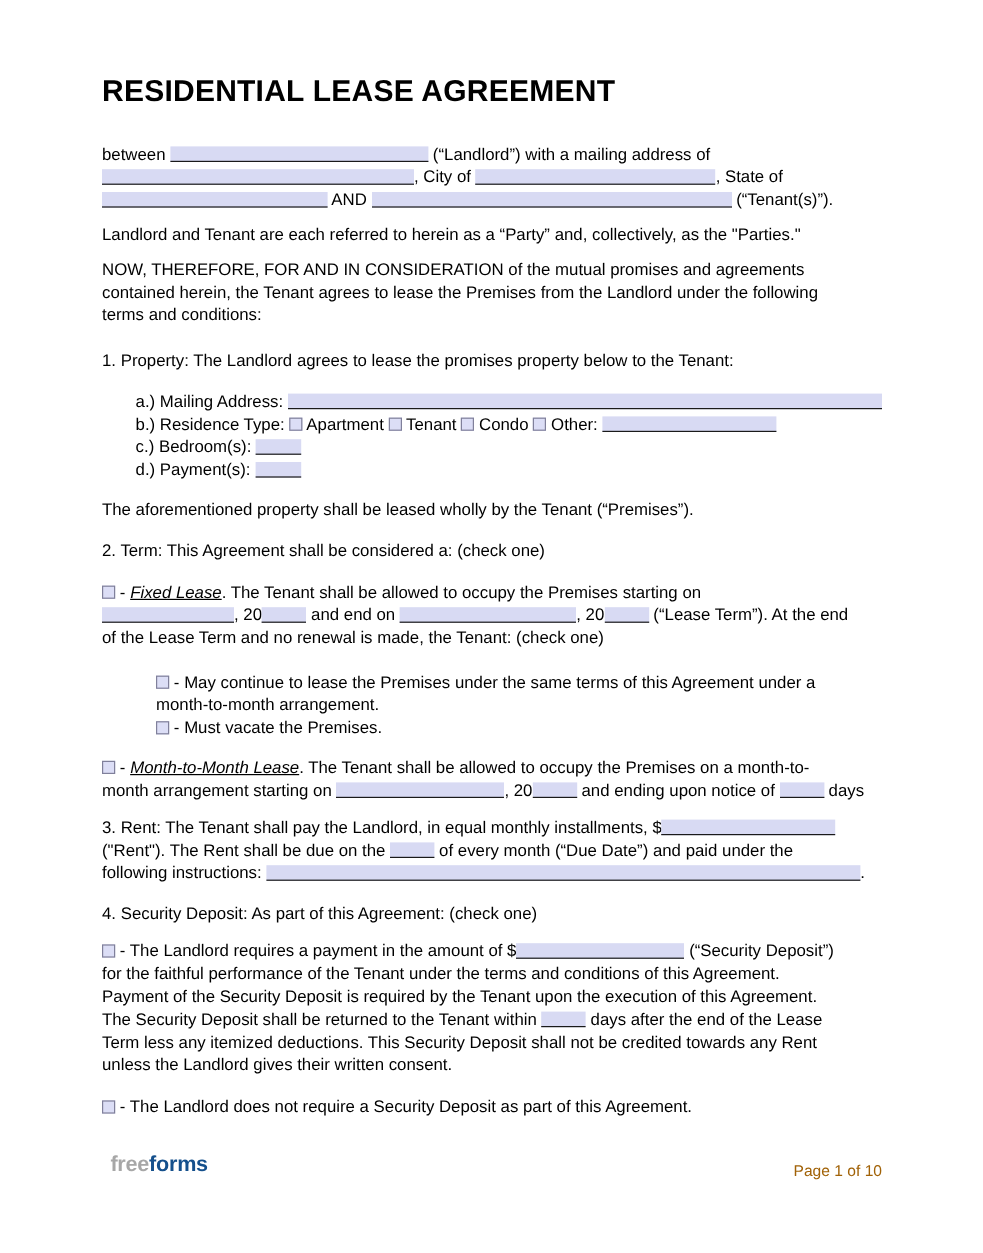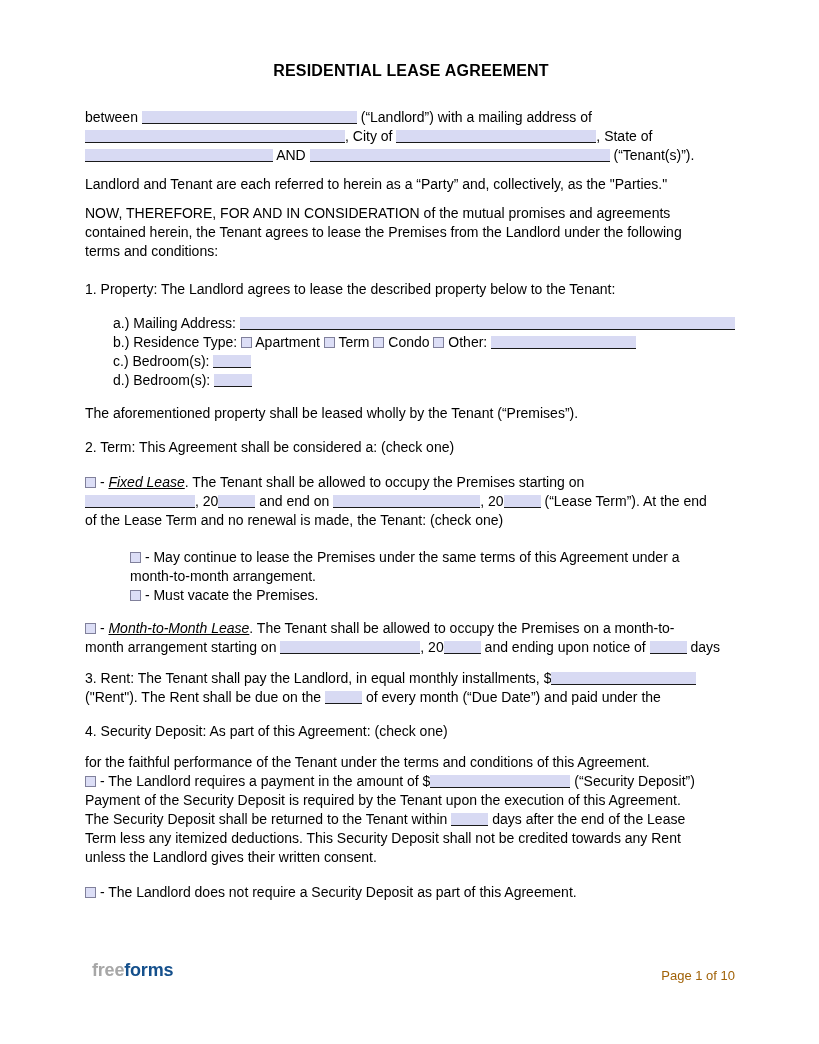--- a/index.html
+++ b/index.html
@@ -9,21 +9,21 @@
     width:819px; height:1044px;
     background:#fff;
     font-family:"Liberation Sans", sans-serif;
     font-size:14px; color:#000;
     overflow:hidden;
   }
   .content {
     position:absolute; left:85px; top:62px; width:652px;
   }
   h1.doc-title {
-    font-size:16px; font-weight:bold; text-align:center;
+    font-size:25px; font-weight:bold; text-align:left;
     letter-spacing:0.2px; color:#000;
   }
   .blocks .block { margin-top:0; }
   .line { line-height:19px; white-space:pre; min-height:19px; }
   .run { }
   .run.b { font-weight:normal; }
   .run.iu { font-style:italic; text-decoration:underline; }
   .field {
     display:inline-block; height:13px;
     background:var(--field-fill, #d8daf3);
@@ -61,27 +61,27 @@
         </div>
         <div class="block" style="margin-top: 10px;">
           <div class="line"><span class="run">Landlord and Tenant are each referred to herein as a “Party” and, collectively, as the "Parties."</span></div>
         </div>
         <div class="block" style="margin-top: 10px;">
           <div class="line"><span class="run">NOW, THEREFORE, FOR AND IN CONSIDERATION of the mutual promises and agreements</span></div>
           <div class="line"><span class="run">contained herein, the Tenant agrees to lease the Premises from the Landlord under the following</span></div>
           <div class="line"><span class="run">terms and conditions:</span></div>
         </div>
         <div class="block" style="margin-top: 19px;">
-          <div class="line"><span class="run b">1. Property</span><span class="run">: The Landlord agrees to lease the described property below to the Tenant:</span></div>
+          <div class="line"><span class="run b">1. Property</span><span class="run">: The Landlord agrees to lease the promises property below to the Tenant:</span></div>
         </div>
         <div class="block" style="margin-top: 15px; padding-left: 28px;">
           <div class="line"><span class="run">a.) Mailing Address: </span><span class="field" style="width: 495px;"></span></div>
-          <div class="line"><span class="run">b.) Residence Type: </span><span class="checkbox"></span><span class="run"> Apartment </span><span class="checkbox"></span><span class="run"> Term </span><span class="checkbox"></span><span class="run"> Condo </span><span class="checkbox"></span><span class="run"> Other: </span><span class="field" style="width: 145px;"></span></div>
+          <div class="line"><span class="run">b.) Residence Type: </span><span class="checkbox"></span><span class="run"> Apartment </span><span class="checkbox"></span><span class="run"> Tenant </span><span class="checkbox"></span><span class="run"> Condo </span><span class="checkbox"></span><span class="run"> Other: </span><span class="field" style="width: 145px;"></span></div>
           <div class="line"><span class="run">c.) Bedroom(s): </span><span class="field" style="width: 38px;"></span></div>
-          <div class="line"><span class="run">d.) Bedroom(s): </span><span class="field" style="width: 38px;"></span></div>
+          <div class="line"><span class="run">d.) Payment(s): </span><span class="field" style="width: 38px;"></span></div>
         </div>
         <div class="block" style="margin-top: 14px;">
           <div class="line"><span class="run">The aforementioned property shall be leased wholly by the Tenant (“Premises”).</span></div>
         </div>
         <div class="block" style="margin-top: 15px;">
           <div class="line"><span class="run b">2. Term</span><span class="run">: This Agreement shall be considered a: (check one)</span></div>
         </div>
         <div class="block" style="margin-top: 16px;">
           <div class="line"><span class="checkbox"></span><span class="run"> - </span><span class="run iu">Fixed Lease</span><span class="run">. The Tenant shall be allowed to occupy the Premises starting on</span></div>
           <div class="line"><span class="field" style="width: 110px;"></span><span class="run">, 20</span><span class="field" style="width: 37px;"></span><span class="run"> and end on </span><span class="field" style="width: 147px;"></span><span class="run">, 20</span><span class="field" style="width: 37px;"></span><span class="run"> (“Lease Term”). At the end</span></div>
@@ -92,27 +92,28 @@
           <div class="line"><span class="run">month-to-month arrangement.</span></div>
           <div class="line"><span class="checkbox"></span><span class="run"> - Must vacate the Premises.</span></div>
         </div>
         <div class="block" style="margin-top: 14px;">
           <div class="line"><span class="checkbox"></span><span class="run"> - </span><span class="run iu">Month-to-Month Lease</span><span class="run">. The Tenant shall be allowed to occupy the Premises on a month-to-</span></div>
           <div class="line"><span class="run">month arrangement starting on </span><span class="field" style="width: 140px;"></span><span class="run">, 20</span><span class="field" style="width: 37px;"></span><span class="run"> and ending upon notice of </span><span class="field" style="width: 37px;"></span><span class="run"> days</span></div>
         </div>
         <div class="block" style="margin-top: 12px;">
           <div class="line"><span class="run b">3. Rent</span><span class="run">: The Tenant shall pay the Landlord, in equal monthly installments, $</span><span class="field" style="width: 145px;"></span></div>
           <div class="line"><span class="run">("Rent"). The Rent shall be due on the </span><span class="field" style="width: 37px;"></span><span class="run"> of every month (“Due Date”) and paid under the</span></div>
+          <div class="line"><span class="run">following instructions: </span><span class="field" style="width: 495px;"></span><span class="run">.</span></div>
         </div>
         <div class="block" style="margin-top: 15px;">
           <div class="line"><span class="run b">4. Security Deposit</span><span class="run">: As part of this Agreement: (check one)</span></div>
         </div>
         <div class="block" style="margin-top: 12px;">
+          <div class="line"><span class="checkbox"></span><span class="run"> - The Landlord requires a payment in the amount of $</span><span class="field" style="width: 140px;"></span><span class="run"> (“Security Deposit”)</span></div>
           <div class="line"><span class="run">for the faithful performance of the Tenant under the terms and conditions of this Agreement.</span></div>
-          <div class="line"><span class="checkbox"></span><span class="run"> - The Landlord requires a payment in the amount of $</span><span class="field" style="width: 140px;"></span><span class="run"> (“Security Deposit”)</span></div>
           <div class="line"><span class="run">Payment of the Security Deposit is required by the Tenant upon the execution of this Agreement.</span></div>
           <div class="line"><span class="run">The Security Deposit shall be returned to the Tenant within </span><span class="field" style="width: 37px;"></span><span class="run"> days after the end of the Lease</span></div>
           <div class="line"><span class="run">Term less any itemized deductions. This Security Deposit shall not be credited towards any Rent</span></div>
           <div class="line"><span class="run">unless the Landlord gives their written consent.</span></div>
         </div>
         <div class="block" style="margin-top: 16px;">
           <div class="line"><span class="checkbox"></span><span class="run"> - The Landlord does not require a Security Deposit as part of this Agreement.</span></div>
         </div>
       </div>
   </div>

